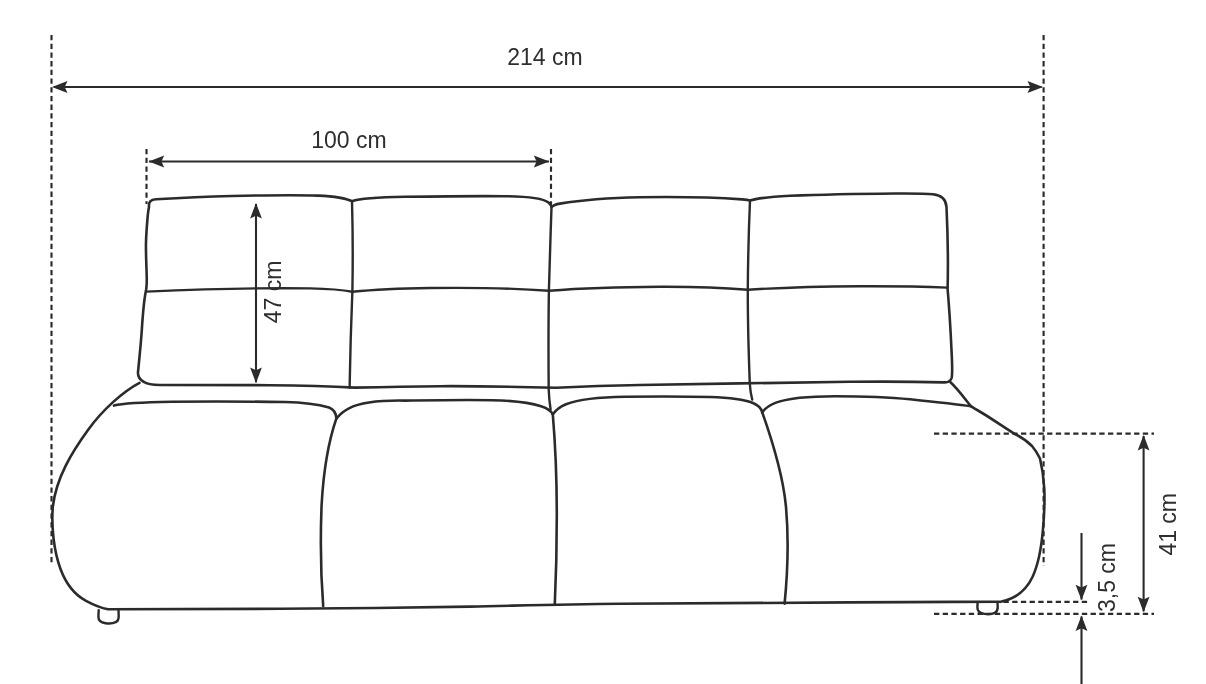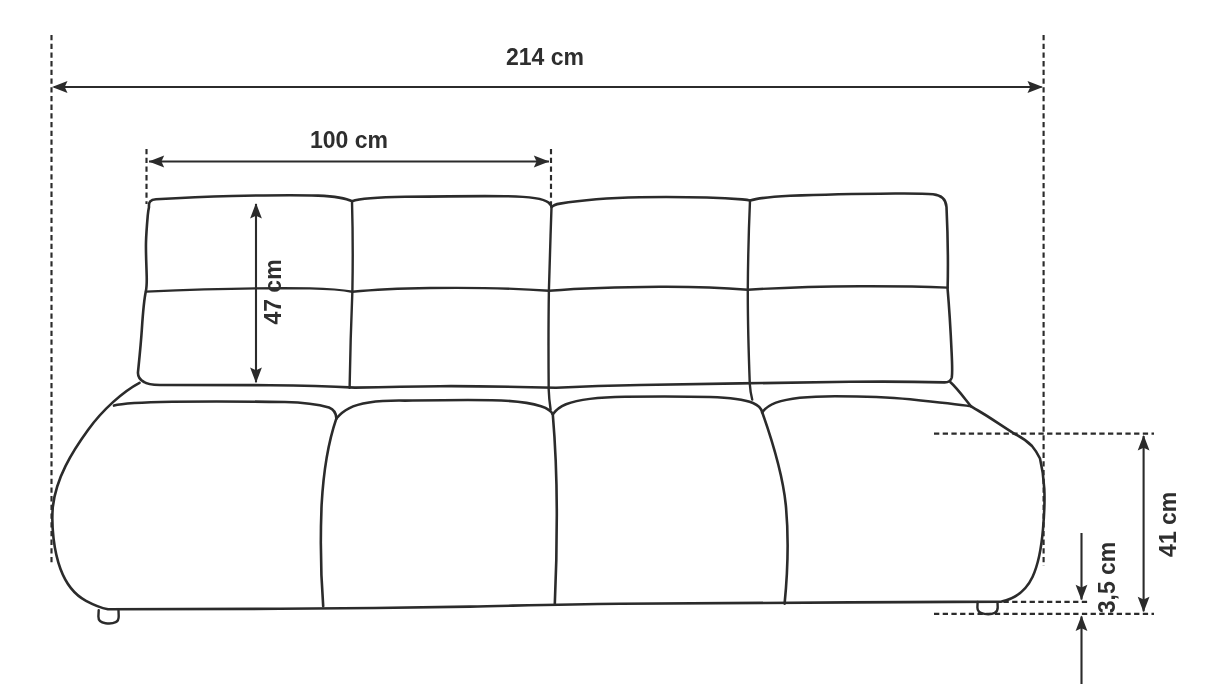--- a/index.html
+++ b/index.html
@@ -1,16 +1,16 @@
 <!DOCTYPE html>
 <html><head>
 <meta charset="utf-8">
 <style>
   html,body{margin:0;padding:0;background:#ffffff;}
-  .wrap{width:1206px;height:684px;position:relative;overflow:hidden;background:#fff;font-weight:bold;}
+  .wrap{width:1206px;height:684px;position:relative;overflow:hidden;background:#fff;}
   text{font-family:"Liberation Sans",sans-serif;fill:#2e2e2e;}
 </style>
 </head>
 <body>
 <div class="wrap">
 <svg width="1206" height="684" viewBox="0 0 1206 684">
 
   <rect x="0" y="0" width="1206" height="684" fill="#ffffff"></rect>
 
   <g fill="none" stroke="#2b2b2b" stroke-linecap="round" stroke-linejoin="round">

